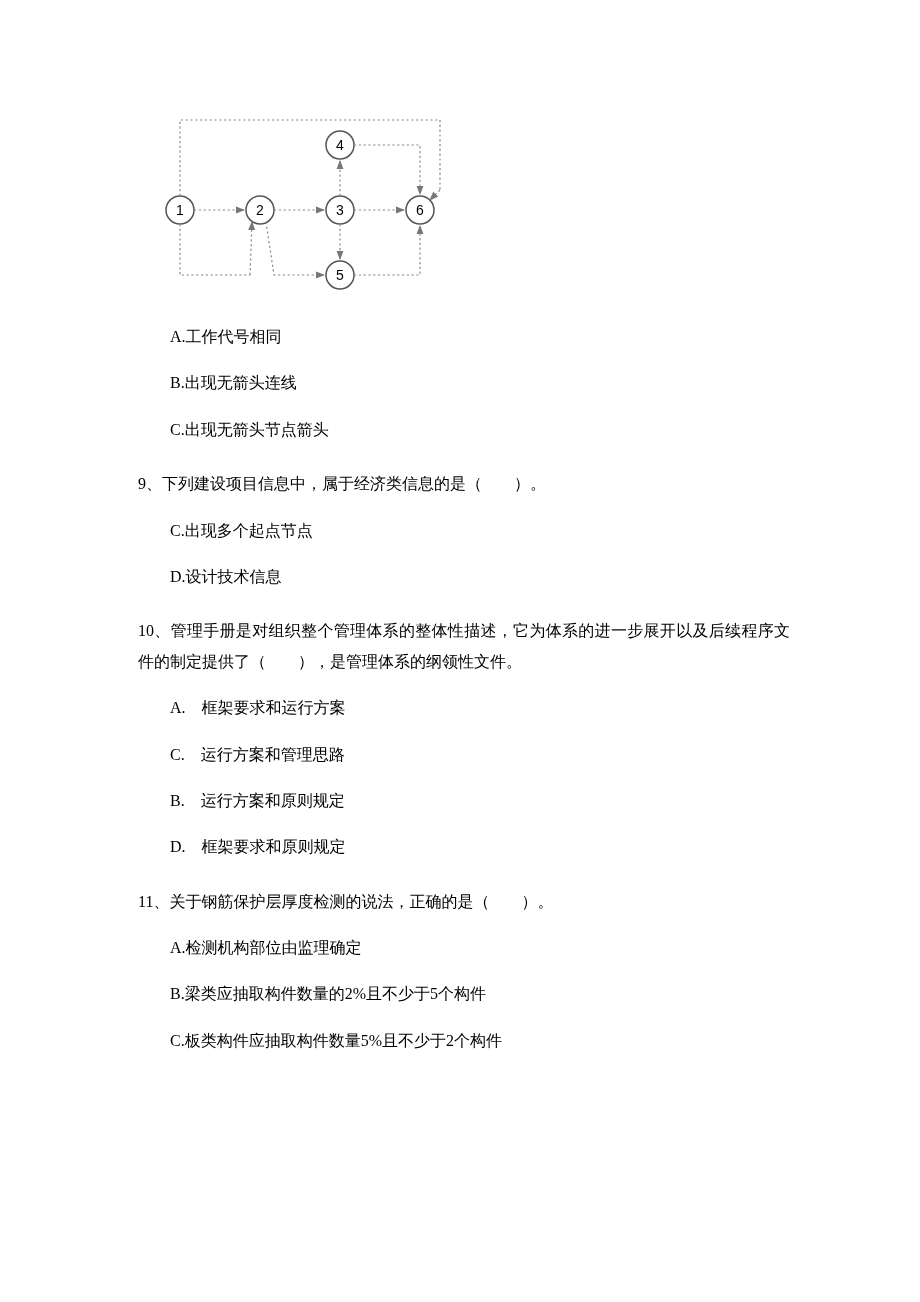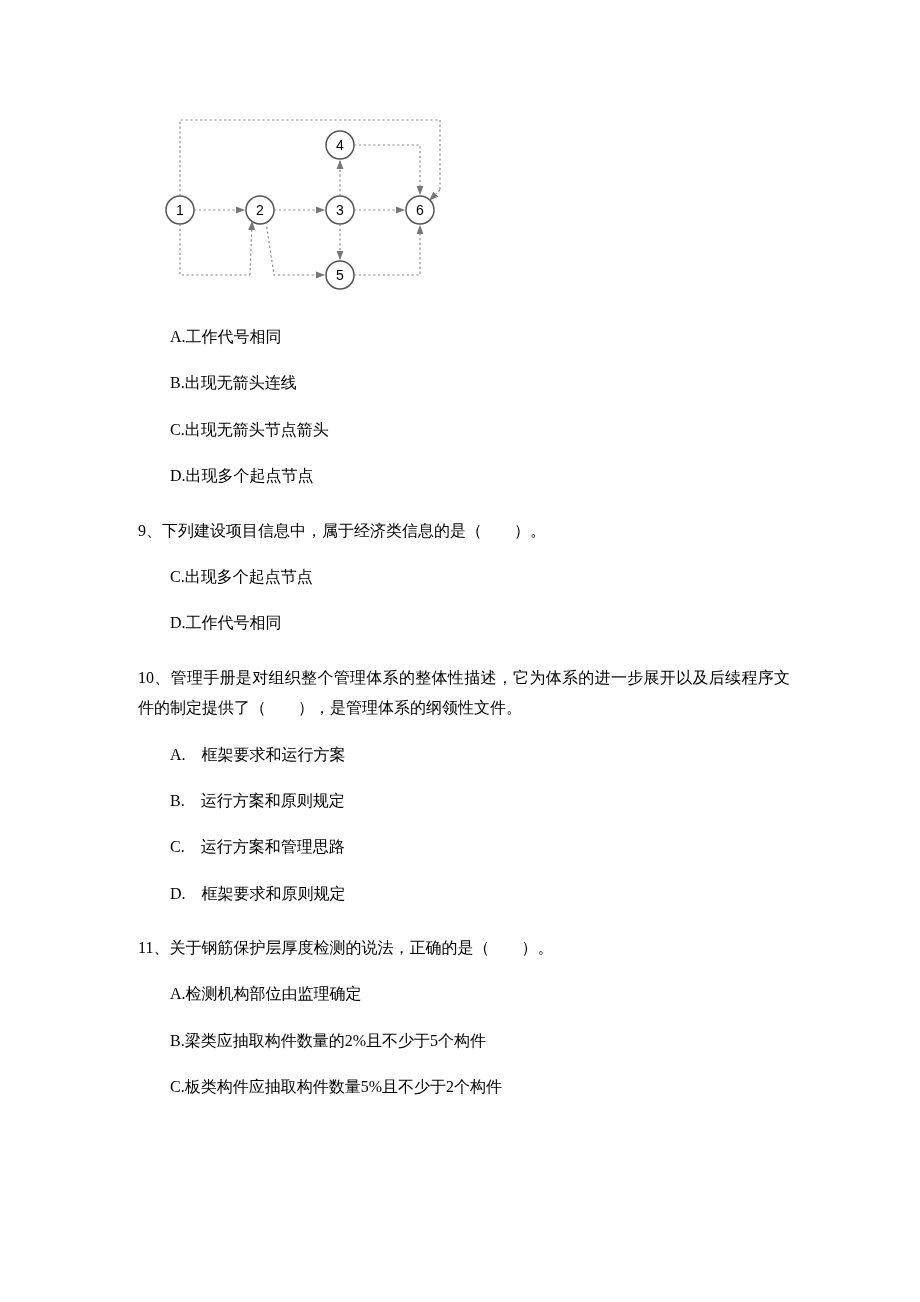--- a/index.html
+++ b/index.html
@@ -79,38 +79,37 @@
 
       <polyline points="106,112 114,165 164,165" marker-end="url(#arr-d)"></polyline>
     </g>
   </svg>
 </div>
 
 <div class="option-block">
   <div class="option-line">A.工作代号相同</div>
   <div class="option-line">B.出现无箭头连线</div>
   <div class="option-line">C.出现无箭头节点箭头</div>
-  <div class="option-line">D.出现多个起点节点</div>
 </div>
 
 <div class="question">
   <div class="question-text">9、下列建设项目信息中，属于经济类信息的是（　　）。</div>
 </div>
 <div class="option-block">
   <div class="option-line">C.出现多个起点节点</div>
-  <div class="option-line">D.工作代号相同</div>
+  <div class="option-line">D.设计技术信息</div>
 </div>
 
 <div class="question">
   <div class="question-text">10、管理手册是对组织整个管理体系的整体性描述，它为体系的进一步展开以及后续程序文件的制定提供了（　　），是管理体系的纲领性文件。</div>
 </div>
 <div class="option-block">
   <div class="option-line">A.　框架要求和运行方案</div>
+  <div class="option-line">C.　运行方案和管理思路</div>
   <div class="option-line">B.　运行方案和原则规定</div>
-  <div class="option-line">C.　运行方案和管理思路</div>
   <div class="option-line">D.　框架要求和原则规定</div>
 </div>
 
 <div class="question">
   <div class="question-text">11、关于钢筋保护层厚度检测的说法，正确的是（　　）。</div>
 </div>
 <div class="option-block">
   <div class="option-line">A.检测机构部位由监理确定</div>
   <div class="option-line">B.梁类应抽取构件数量的2%且不少于5个构件</div>
   <div class="option-line">C.板类构件应抽取构件数量5%且不少于2个构件</div>

